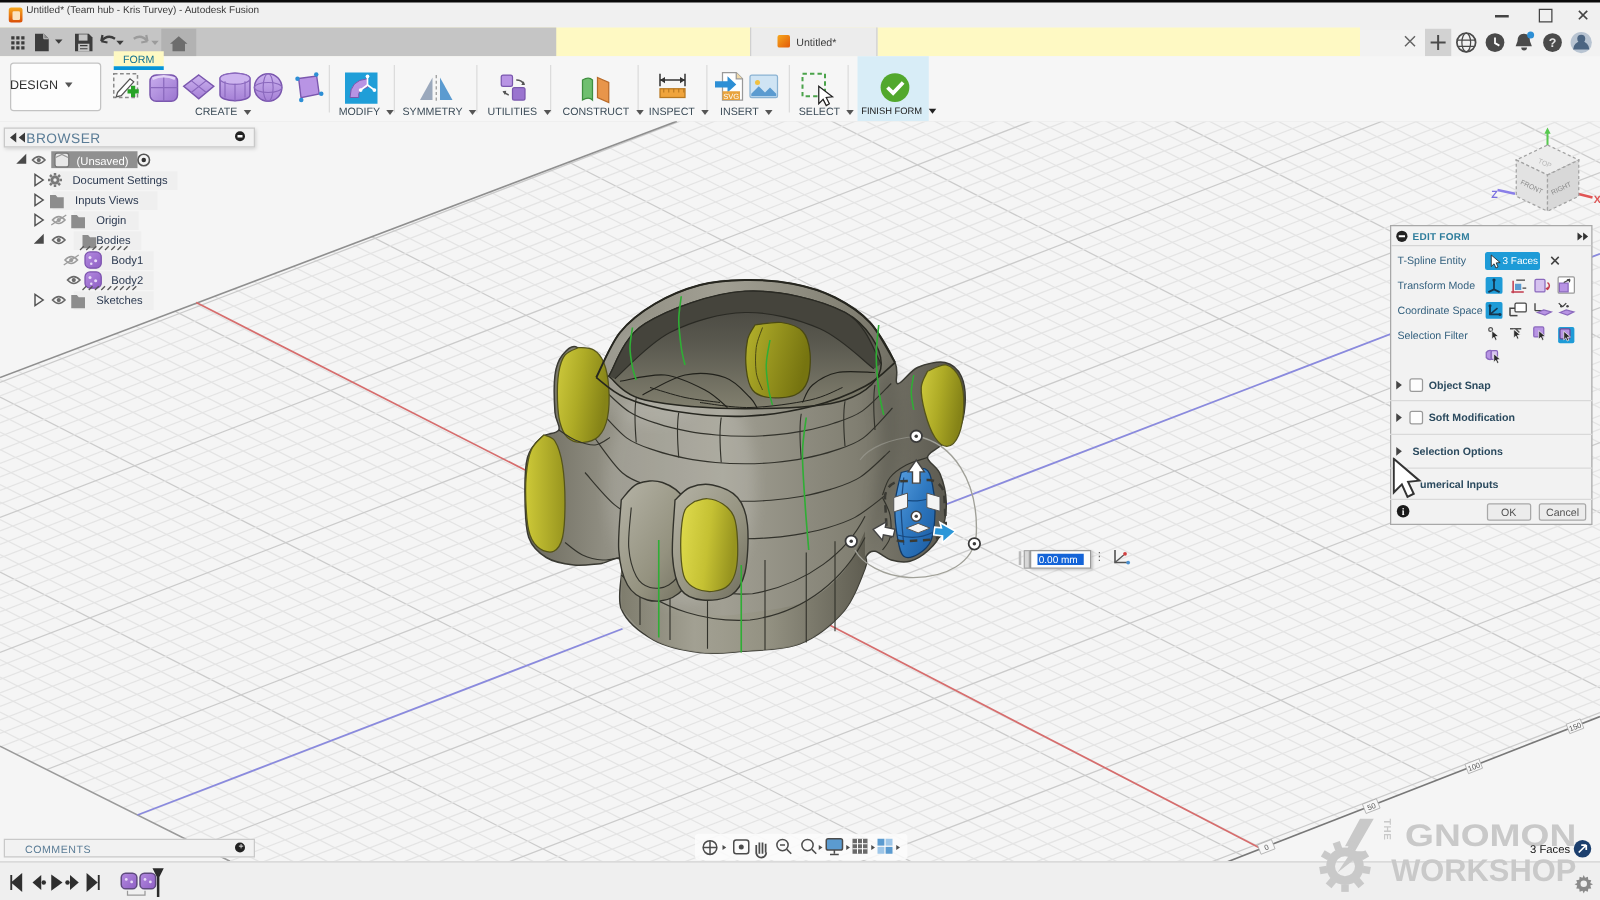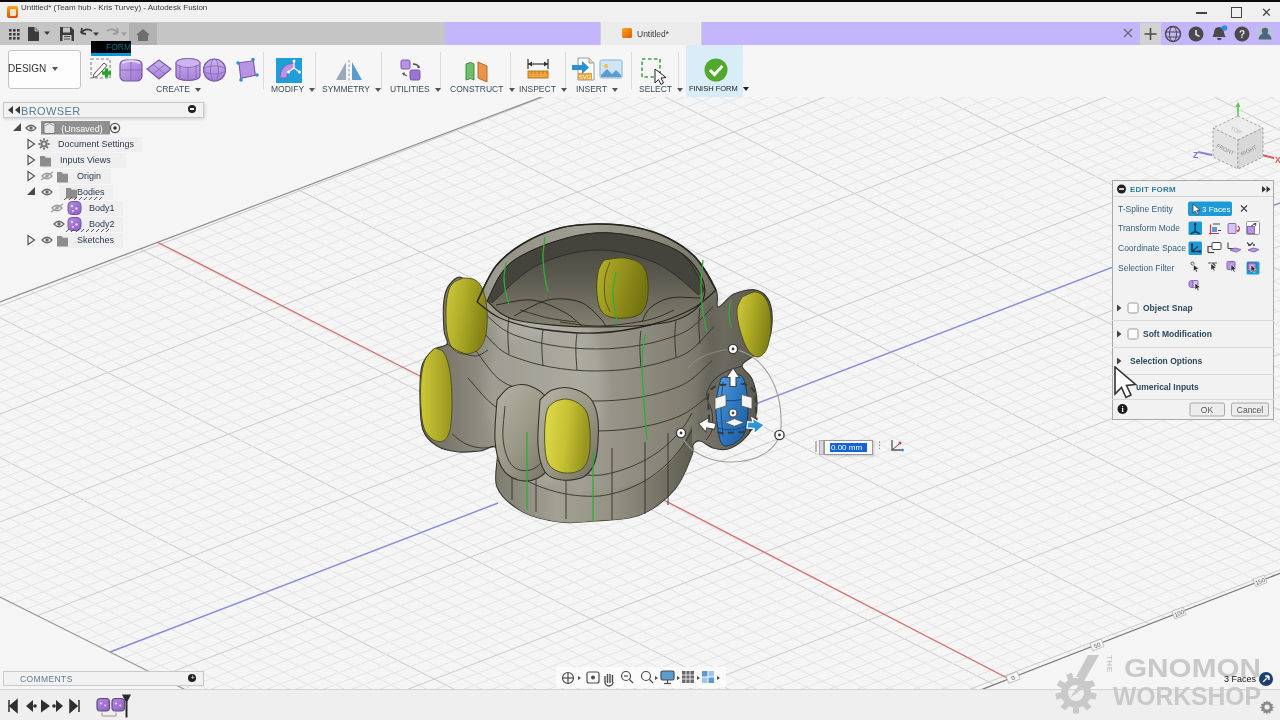--- a/index.html
+++ b/index.html
@@ -1,15 +1,15 @@
 <!DOCTYPE html>
 <html><head><meta charset="utf-8"><style>html,body{margin:0;padding:0;width:1280px;height:720px;overflow:hidden;font-family:"Liberation Sans",sans-serif;background:#f2f2f2}
 .abs{position:absolute}
 #titlebar{left:0;top:0;width:1280px;height:22px;background:#f0f0f0;border-top:2px solid #0a0a0a}
-#qat{left:0;top:22px;width:1280px;height:23px;background:#c4b5fd}
+#qat{left:0;top:22px;width:1088px;height:23px;background:#fef9c3}
 #toolbar{left:0;top:45px;width:1280px;height:52px;background:#f6f6f6;border-bottom:1px solid #d5d5d5}
 .tlabel{position:absolute;top:84px;font-size:8.5px;color:#3c4c58;white-space:nowrap}
 .dd{display:inline-block;width:0;height:0;border-left:3px solid transparent;border-right:3px solid transparent;border-top:4px solid #555;margin-left:3px;vertical-align:middle}
 .vdiv{position:absolute;top:52px;width:1px;height:38px;background:#dcdcdc}
 </style></head><body>
 <div class="abs" id="titlebar">
     <div class="abs" style="left:7px;top:4px;width:11px;height:12px;border-radius:2px;background:linear-gradient(180deg,#f7a81d,#d94e08)"></div>
     <div class="abs" style="left:9.5px;top:7px;width:6px;height:7px;background:#fbe3c0;border-radius:1px"></div>
     <div class="abs" style="left:21px;top:1px;font-size:8px;color:#3a3a3a">Untitled* (Team hub - Kris Turvey) - Autodesk Fusion</div>
     <div class="abs" style="left:1196px;top:10px;width:11px;height:1.5px;background:#444"></div>
@@ -62,21 +62,21 @@
     <circle cx="1224.5" cy="28" r="2.8" fill="#2d8fd5"></circle>
     <circle cx="1242" cy="34" r="7.5" fill="#4a4a4a"></circle>
     <text x="1242" y="37.5" font-size="10" font-weight="bold" fill="#e3e3e3" text-anchor="middle" font-family="Liberation Sans">?</text>
     <circle cx="1265" cy="34" r="8.5" fill="#b8c4d2"></circle>
     <circle cx="1265" cy="31" r="3.2" fill="#4c6582"></circle>
     <path d="M1258.5,39.5 a6.5,6.5 0 0 1 13,0 Z" fill="#4c6582"></path>
   </svg>
 <div class="abs" id="toolbar"></div>
 <div class="abs" style="left:8px;top:50px;width:71px;height:37px;border:1px solid #c3c3c3;border-radius:3px;background:#fdfdfd"></div>
 <div class="abs" style="left:8px;top:63px;font-size:10px;color:#333">DESIGN <span class="dd"></span></div>
-<div class="abs" style="left:91px;top:41px;width:40px;height:12px;background:#000000;font-size:8.5px;color:#14718f;text-align:right;line-height:12px">FORM</div>
+<div class="abs" style="left:91px;top:41px;width:40px;height:12px;background:#fef9c3;font-size:8.5px;color:#14718f;text-align:center;line-height:12px">FORM</div>
 <div class="abs" style="left:91px;top:53px;width:40px;height:3px;background:#0696d7"></div>
 <div class="abs" style="left:686px;top:45px;width:57px;height:52px;background:#d8edf7"></div>
 <div class="vdiv" style="left:263px"></div>
 <div class="vdiv" style="left:315px"></div>
 <div class="vdiv" style="left:381px"></div>
 <div class="vdiv" style="left:440px"></div>
 <div class="vdiv" style="left:510px"></div>
 <div class="vdiv" style="left:565px"></div>
 <div class="vdiv" style="left:631px"></div>
 <div class="vdiv" style="left:678px"></div>

